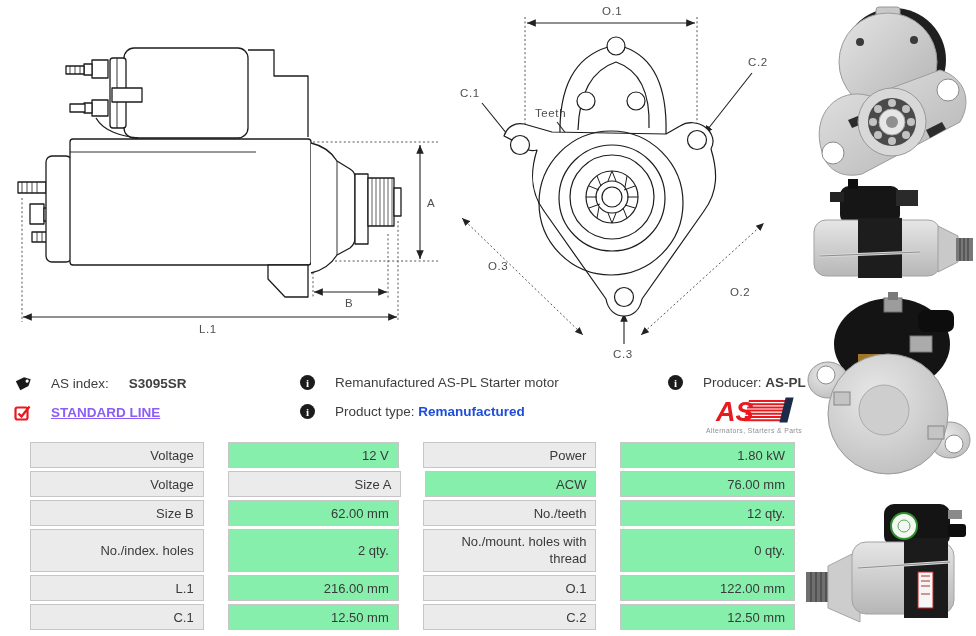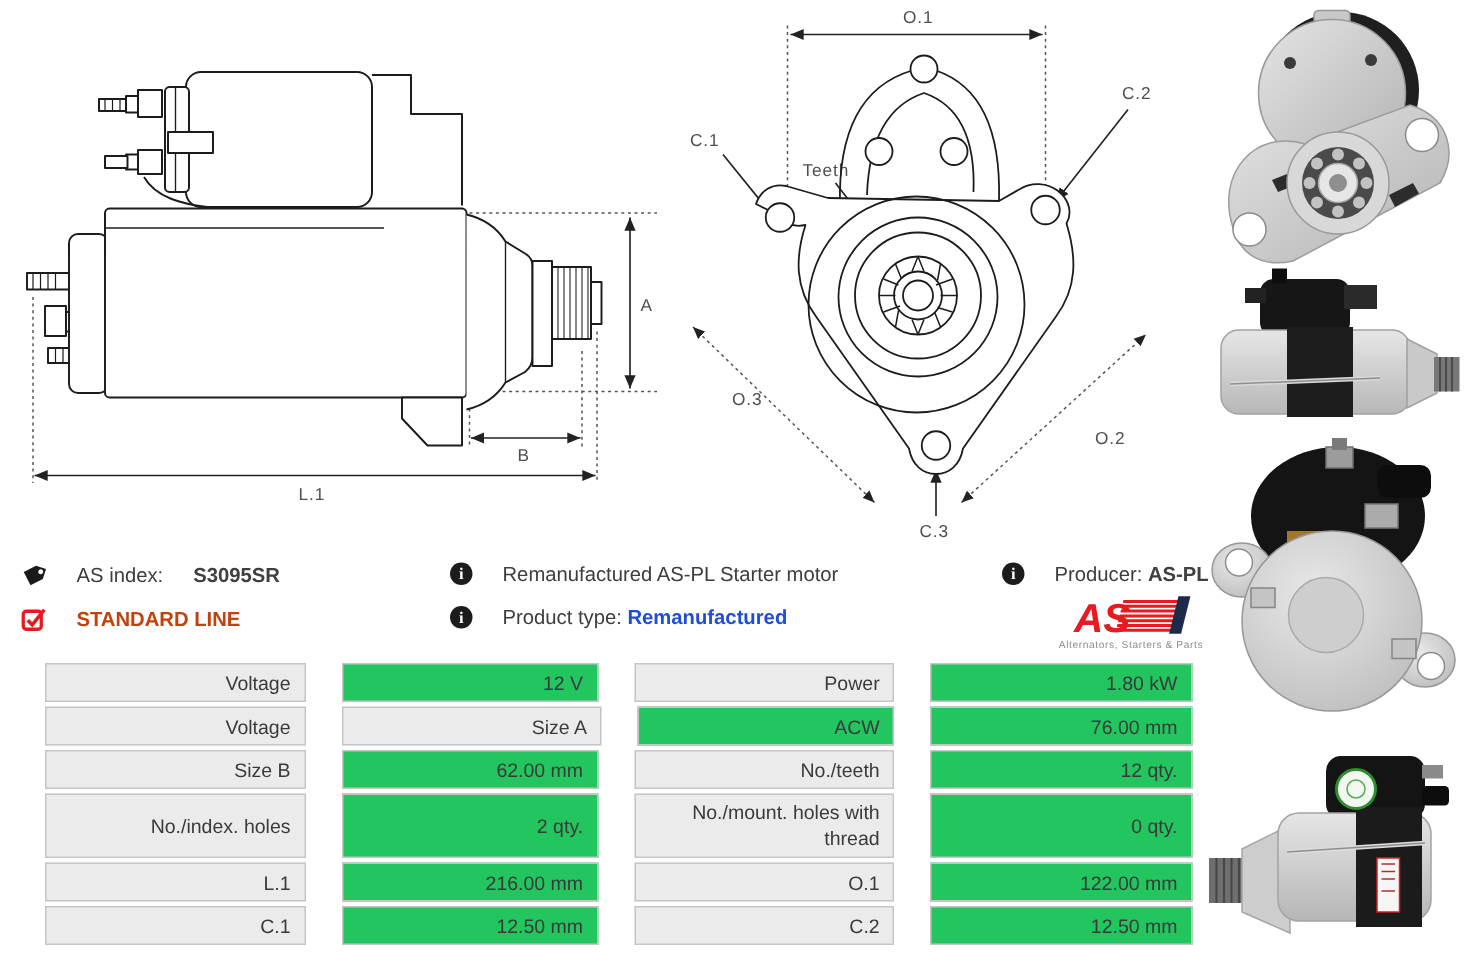--- a/index.html
+++ b/index.html
@@ -23,38 +23,38 @@
   .photo4 { top:482px; height:150px; }
   
   .infobar { position:absolute; left:14px; top:372px; width:786px; height:68px; font-size:13.5px; }
   .info-item { position:absolute; display:flex; align-items:center; gap:20px; white-space:nowrap; }
   .ii-1 { left:0;    top:3px;  }
   .ii-2 { left:0;    top:32px; }
   .ii-3 { left:286px; top:3px; }
   .ii-4 { left:286px; top:32px;}
   .ii-5 { left:654px; top:3px; }
   .bold { font-weight:bold; color:#404040; }
-  .red-bold   { color:#c2410c; font-weight:bold; }
+  .red-bold   { color:#8b5cf6; font-weight:bold;text-decoration:underline; }
   .green-bold { color:#1d4ed8; font-weight:bold; }
   .info-circle {
     display:inline-flex; align-items:center; justify-content:center;
     width:15px; height:15px; border-radius:50%; background:#1c1c1c; color:#fff;
     font-family:"Liberation Serif", serif; font-weight:bold; font-size:11px; flex:0 0 auto;
   }
   .logo-box { position:absolute; left:686px; top:24px; width:108px; text-align:center; }
   .logo-tagline { font-size:6.8px; color:#8d8d8d; letter-spacing:.4px; margin-top:-2px; }
   
   .spec { position:absolute; left:8px; top:442px; width:787px; font-size:13px; color:#3a3a3a; }
   .tr { display:flex; gap:2px; margin-bottom:3px; }
   .td {
     border:1px solid #c6c6c6; display:flex; align-items:center; justify-content:flex-end;
     padding-right:9px; height:26px; text-align:right;margin-left:22px;
   }
   .lbl { background:#ebebeb; width:197px; }
-  .val { background:#22c55e; width:194px; }
+  .val { background:#86efac; width:194px; }
   .td.last { width:198px; }
   .tr.tall .td { height:43px; }
   .tr.tall .lbl span, .tr.tall .td.last span { line-height:1.25; }
   .wrapcell { white-space:normal; max-width:150px; }
 </style>
 </head>
 <body>
 
 <div class="page">
 

